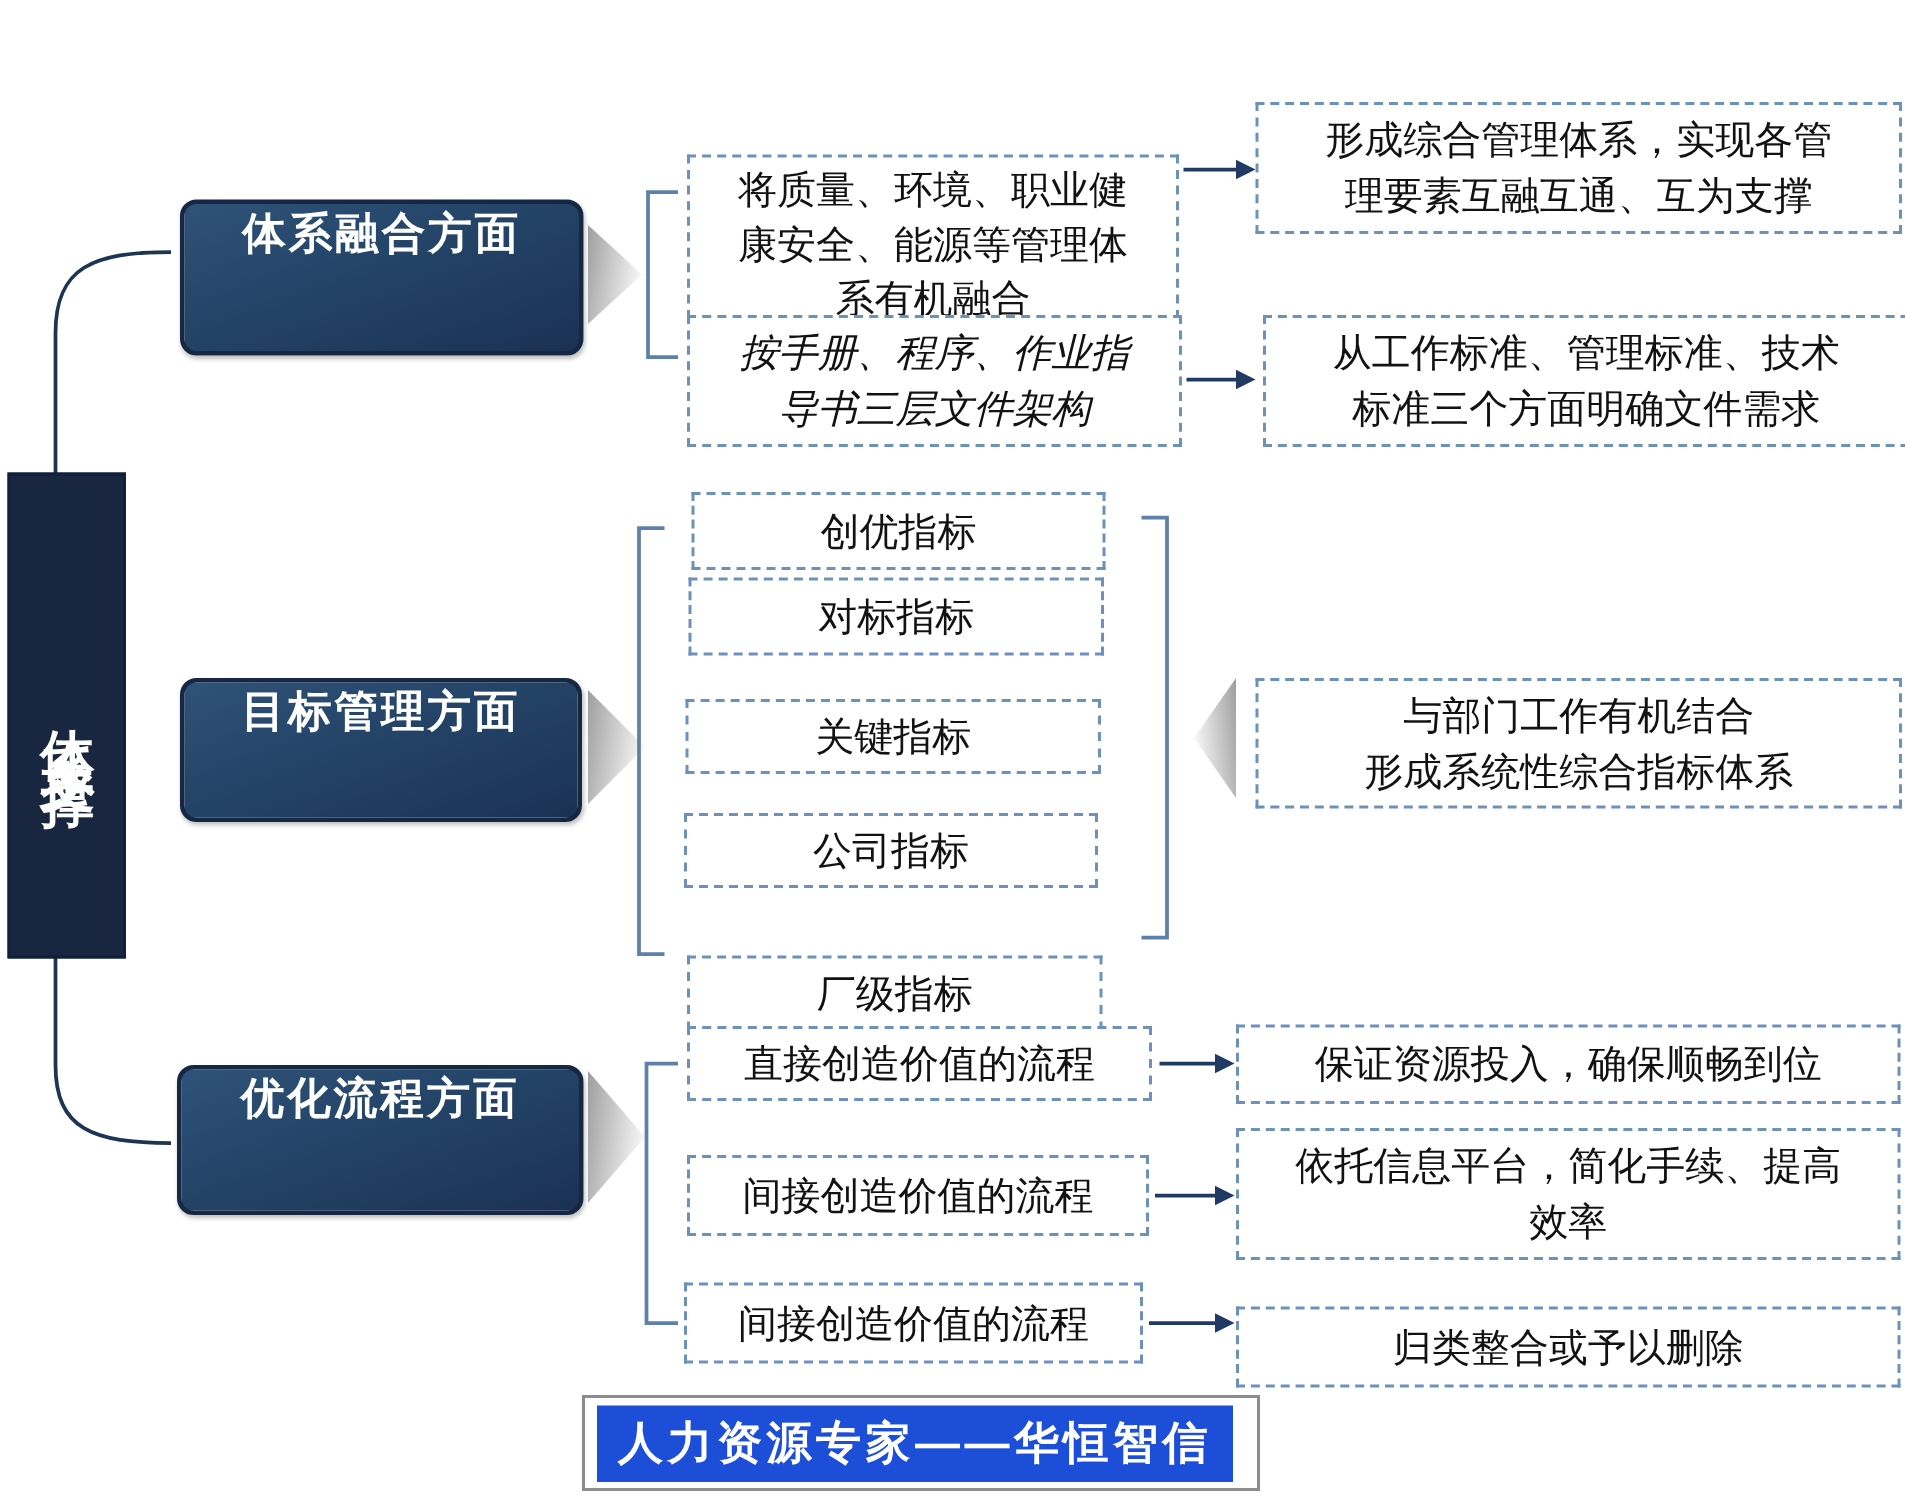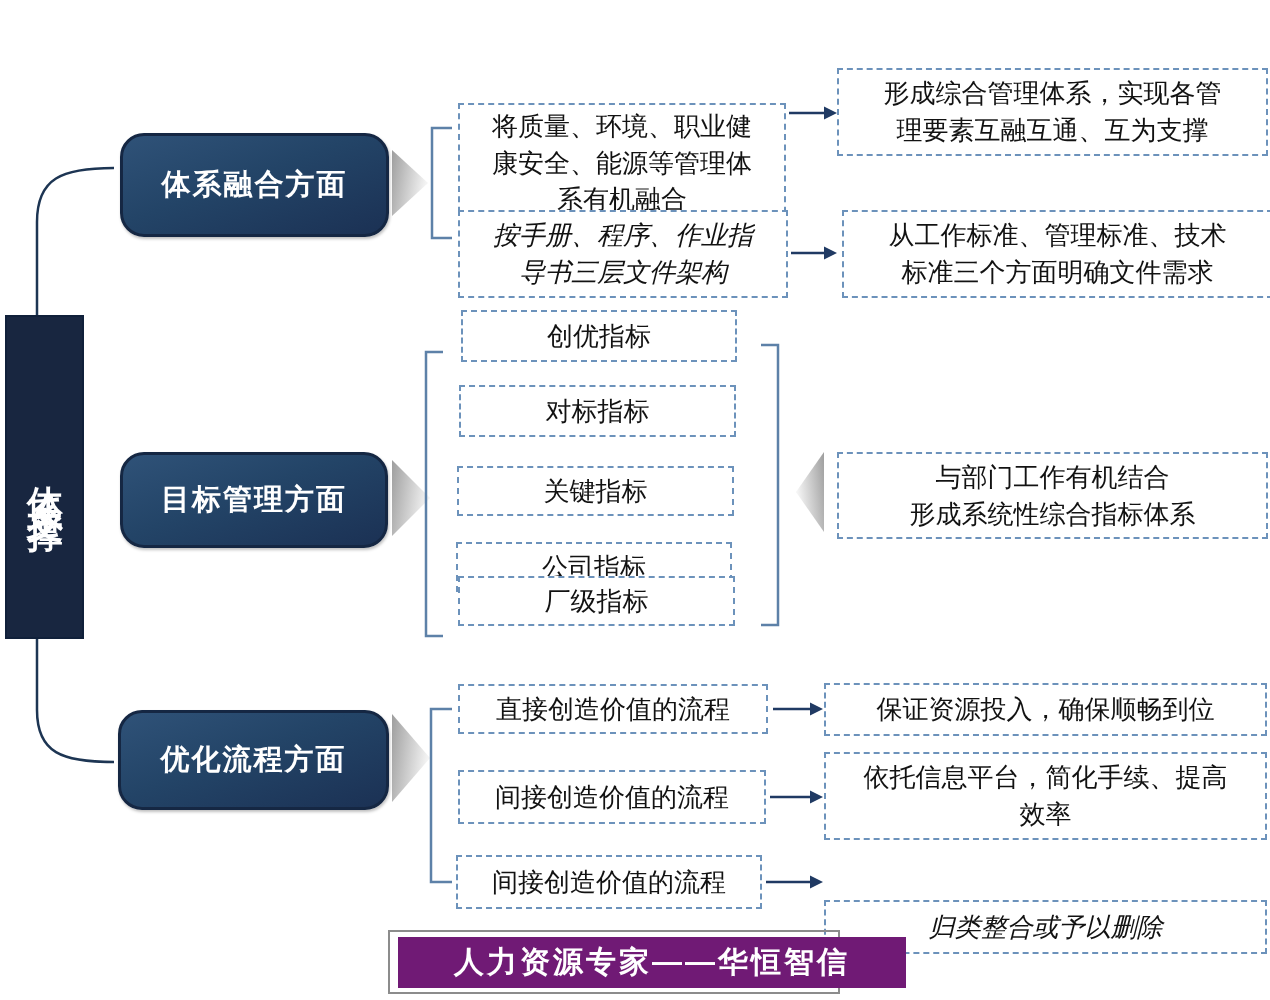--- a/index.html
+++ b/index.html
@@ -2,23 +2,23 @@
 <html><head>
 <meta charset="utf-8">
 <style>
   html,body{margin:0;padding:0;}
   body{
     width:1270px;height:1000px;position:relative;background:#ffffff;
     font-family:"Liberation Sans","DejaVu Sans",sans-serif;overflow:hidden;
   }
   
   .pill{
-    position:absolute;display:flex;align-items:center;justify-content:center;
+    position:absolute;display:flex;justify-content:center;
     background:linear-gradient(160deg,#2f5278 0%,#234467 45%,#1b3154 100%);
-    border:3px solid #152743;border-radius:24px;
+    border:3px solid #152743;border-radius:11px;
     color:#ffffff;font-weight:bold;font-size:29px;letter-spacing:2px;
     box-shadow:1px 2px 3px rgba(0,0,0,0.25);
   }
   
   .root-box{
     position:absolute;left:5px;top:315px;width:75px;height:320px;
     background:#182640;border:2px solid #10203a;
     display:flex;align-items:center;justify-content:center;
     color:#ffffff;font-weight:bold;font-size:36px;
     writing-mode:vertical-rl;letter-spacing:10px;
@@ -32,22 +32,22 @@
     color:#121212;font-size:26px;line-height:1.42;
     padding:2px 8px;
   }
   .svg-layer{position:absolute;left:0;top:0;pointer-events:none;}
   
   .banner-frame{
     position:absolute;left:388px;top:930px;width:452px;height:64px;
     border:2px solid #8c8c8c;background:transparent;box-sizing:border-box;
   }
   .banner{
-    position:absolute;left:398px;top:937px;width:508px;height:51px;
-    background:#701a75;display:flex;align-items:center;justify-content:center;
+    position:absolute;left:398px;top:937px;width:424px;height:51px;
+    background:#1d4ed8;display:flex;align-items:center;justify-content:center;
     color:#ffffff;font-weight:bold;font-size:30px;letter-spacing:3px;
   }
 </style>
 </head>
 <body>
 
 <svg class="svg-layer" width="1270" height="1000" viewBox="0 0 1270 1000">
   <defs>
     <linearGradient id="gchevR" x1="0" y1="0" x2="1" y2="0.3">
       <stop offset="0" stop-color="#9e9e9e"></stop>
@@ -103,33 +103,33 @@
 <div class="dashed-box" style="left:458px;top:55px;width:328px;height:120px;margin-top:48px;">将质量、环境、职业健
 康安全、能源等管理体
 系有机融合</div>
 <div class="dashed-box" style="left:837px;top:68px;width:431px;height:88px;">形成综合管理体系，实现各管
 理要素互融互通、互为支撑</div>
 <div class="dashed-box" style="left:458px;top:210px;width:330px;height:88px;font-style:italic;">按手册、程序、作业指
 导书三层文件架构</div>
 <div class="dashed-box" style="left:842px;top:210px;width:431px;height:88px;">从工作标准、管理标准、技术
 标准三个方面明确文件需求</div>
 
-<div class="dashed-box" style="left:461px;top:310px;width:276px;height:52px;">创优指标</div>
+<div class="dashed-box" style="left:461px;top:328px;width:276px;height:52px;">创优指标</div>
 <div class="dashed-box" style="left:459px;top:385px;width:277px;height:52px;">对标指标</div>
 <div class="dashed-box" style="left:457px;top:466px;width:277px;height:50px;">关键指标</div>
 <div class="dashed-box" style="left:456px;top:542px;width:276px;height:50px;">公司指标</div>
-<div class="dashed-box" style="left:458px;top:576px;width:277px;height:50px;">厂级指标</div>
+<div class="dashed-box" style="left:458px;top:637px;width:277px;height:50px;">厂级指标</div>
 
 <div class="dashed-box" style="left:837px;top:452px;width:431px;height:87px;">与部门工作有机结合
 形成系统性综合指标体系</div>
 
 <div class="dashed-box" style="left:458px;top:684px;width:310px;height:50px;">直接创造价值的流程</div>
 <div class="dashed-box" style="left:824px;top:683px;width:443px;height:53px;">保证资源投入，确保顺畅到位</div>
 <div class="dashed-box" style="left:458px;top:770px;width:308px;height:54px;text-align:center;">间接创造价值的流程</div>
 <div class="dashed-box" style="left:824px;top:752px;width:443px;height:88px;">依托信息平台，简化手续、提高
 效率</div>
 <div class="dashed-box" style="left:456px;top:855px;width:306px;height:54px;">间接创造价值的流程</div>
-<div class="dashed-box" style="left:824px;top:900px;width:443px;height:54px;font-style:italic;">归类整合或予以删除</div>
+<div class="dashed-box" style="left:824px;top:871px;width:443px;height:54px;">归类整合或予以删除</div>
 
 <div class="banner-frame"></div>
 <div class="banner">
   <span>人力资源专家——华恒智信</span>
 </div>
 
 </body></html>

